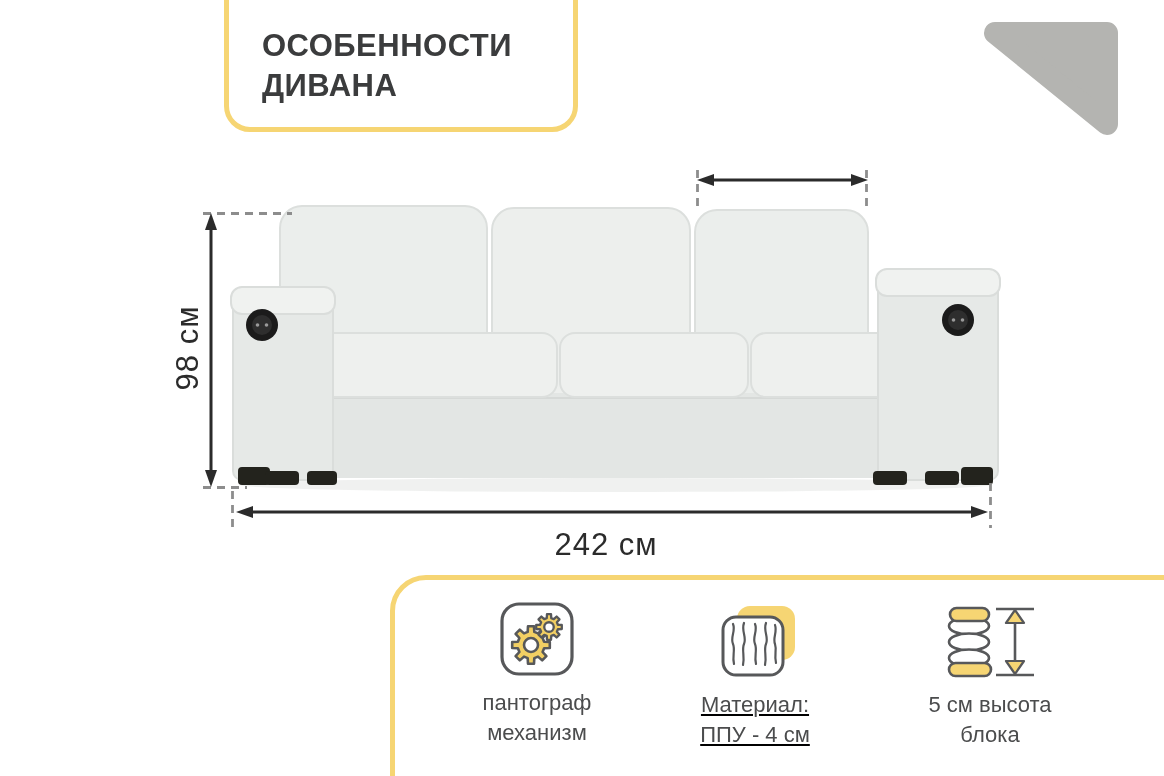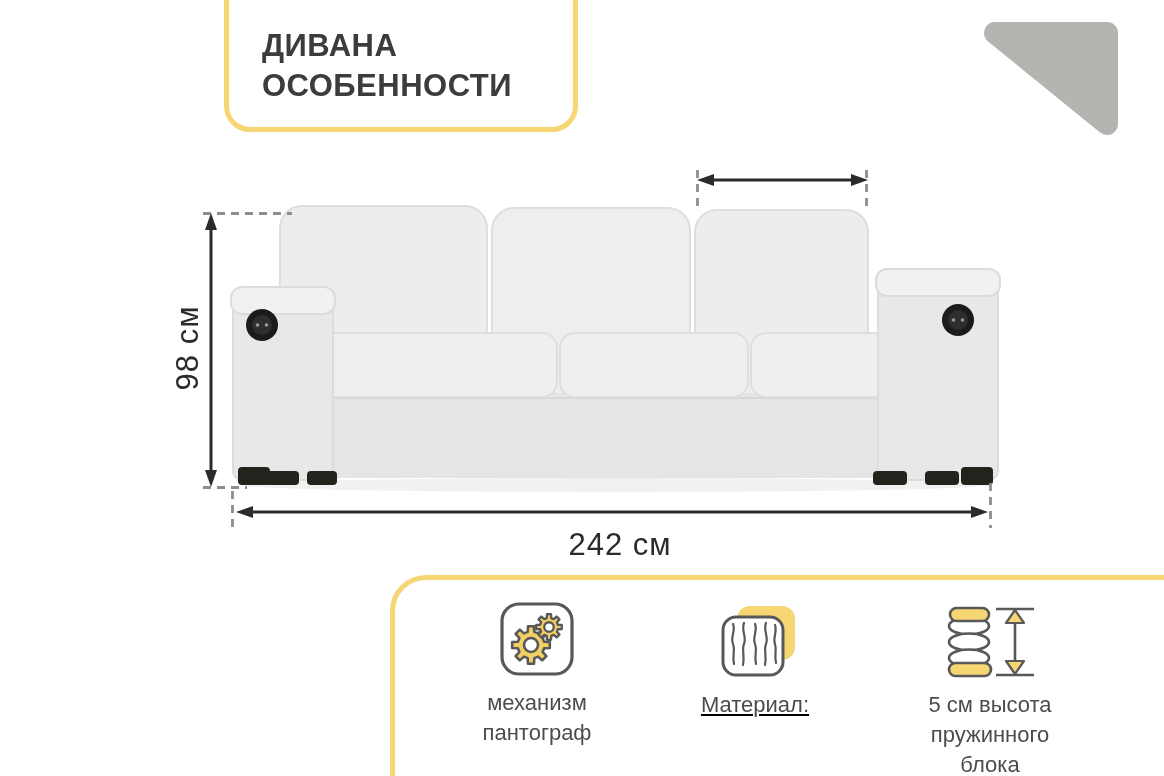--- a/index.html
+++ b/index.html
@@ -26,21 +26,21 @@
     font-size:31px;font-weight:bold;letter-spacing:.5px;line-height:40px;
   }
   .title-box .line:first-child{margin-top:55px;}
   
   .dim-label{
     position:absolute;color:var(--dim-dark);font-size:31px;letter-spacing:1px;
     text-align:center;white-space:nowrap;
   }
   .dim-65{left:713px;top:138px;width:140px;}
   .dim-98{left:143px;top:330px;width:90px;transform:rotate(-90deg);transform-origin:center;}
-  .dim-242{left:540px;top:527px;width:160px;}
+  .dim-242{left:526px;top:527px;width:160px;}
   
   .overlay{position:absolute;left:0;top:0;pointer-events:none;}
   
   .features-box{
     position:absolute;left:390px;top:575px;width:850px;height:260px;
     background:#fff;border:5px solid var(--accent);border-radius:36px;
     box-sizing:border-box;
   }
   .feature{position:absolute;text-align:center;}
   .feature .icon-wrap{display:block;margin:0 auto;}
@@ -51,22 +51,22 @@
   .f1 .labels{margin-top:10px;}
   .f2 .labels{margin-top:10px;text-decoration:underline;}
   .f3 .labels{margin-top:8px;}
 </style>
 </head>
 <body>
 
 <div class="page">
 
   <div class="title-box">
+    <div class="line">ОСОБЕННОСТИ</div>
     <div class="line">ДИВАНА</div>
-    <div class="line">ОСОБЕННОСТИ</div>
   </div>
 
   <svg class="overlay" width="1164" height="776" aria-hidden="true">
     <path d="M 995,33 L 1107,33 L 1107,124 Z" fill="#b4b4b1" stroke="#b4b4b1" stroke-width="22" stroke-linejoin="round"></path>
   </svg>
 
   <svg class="overlay" style="left:225px;top:195px;" width="780" height="300" viewBox="0 0 780 300" aria-hidden="true">
 
     <ellipse cx="390" cy="290" rx="375" ry="7" fill="#e9ebe9" opacity="0.7"></ellipse>
 
@@ -153,39 +153,40 @@
       <g transform="translate(33,45)" stroke="#57585a" stroke-width="2.6" stroke-linejoin="round" fill="#f2cf63">
         <polygon points="18.8,-3 18.8,3 13.1,3.3 11.6,7 15.4,11.2 11.2,15.4 7,11.6 3.3,13.1 3,18.8 -3,18.8 -3.3,13.1 -7,11.6 -11.2,15.4 -15.4,11.2 -11.6,7 -13.1,3.3 -18.8,3 -18.8,-3 -13.1,-3.3 -11.6,-7 -15.4,-11.2 -11.2,-15.4 -7,-11.6 -3.3,-13.1 -3,-18.8 3,-18.8 3.3,-13.1 7,-11.6 11.2,-15.4 15.4,-11.2 11.6,-7 13.1,-3.3"></polygon>
         <circle r="7" fill="#ffffff"></circle>
       </g>
       <g transform="translate(51,27) scale(0.68)" stroke="#57585a" stroke-width="3.4" stroke-linejoin="round" fill="#f2cf63">
         <polygon points="18.8,-3 18.8,3 13.1,3.3 11.6,7 15.4,11.2 11.2,15.4 7,11.6 3.3,13.1 3,18.8 -3,18.8 -3.3,13.1 -7,11.6 -11.2,15.4 -15.4,11.2 -11.6,7 -13.1,3.3 -18.8,3 -18.8,-3 -13.1,-3.3 -11.6,-7 -15.4,-11.2 -11.2,-15.4 -7,-11.6 -3.3,-13.1 -3,-18.8 3,-18.8 3.3,-13.1 7,-11.6 11.2,-15.4 15.4,-11.2 11.6,-7 13.1,-3.3"></polygon>
         <circle r="7" fill="#ffffff"></circle>
       </g>
     </svg>
     <div class="labels">
+      <div class="cap">пантограф</div>
       <div class="cap">механизм</div>
-      <div class="cap">пантограф</div>
     </div>
   </div>
 
   <div class="feature f2">
     <svg class="icon-wrap" width="84" height="80" viewBox="0 0 84 80" aria-hidden="true">
       <rect x="24" y="6" width="58" height="54" rx="13" fill="#f6d573"></rect>
       <rect x="10" y="17" width="60" height="58" rx="13" fill="#ffffff" stroke="#57585a" stroke-width="3"></rect>
       <g fill="none" stroke="#57585a" stroke-width="2.2" stroke-linecap="round">
         <path d="M20,24 c3,7 -3,13 0,20 c2.5,6 -1,12 1,20"></path>
         <path d="M31,23 c-3,8 3,14 0,21 c-2.5,6 1,12 -1,21"></path>
         <path d="M42,24 c3,7 -3,13 0,20 c2.5,6 -1,12 1,20"></path>
         <path d="M53,23 c-3,8 3,14 0,21 c-2.5,6 1,12 -1,21"></path>
         <path d="M62,25 c2.5,7 -2.5,13 0,19 c2,6 -1,11 1,19"></path>
       </g>
     </svg>
     <div class="labels">
       <div class="cap">Материал:</div>
+      <div class="cap">ППУ - 4 см</div>
     </div>
   </div>
 
   <div class="feature f3">
     <svg class="icon-wrap" width="104" height="82" viewBox="0 0 104 82" aria-hidden="true">
       <g fill="#ffffff" stroke="#57585a" stroke-width="2.6">
         <ellipse cx="31" cy="26" rx="20" ry="8.5"></ellipse>
         <ellipse cx="31" cy="42" rx="20" ry="8.5"></ellipse>
         <ellipse cx="31" cy="58" rx="20" ry="8.5"></ellipse>
       </g>
@@ -196,18 +197,17 @@
         <line x1="58" y1="75" x2="96" y2="75"></line>
         <line x1="77" y1="14" x2="77" y2="70"></line>
       </g>
       <g fill="#f6d573" stroke="#57585a" stroke-width="2.2" stroke-linejoin="round">
         <polygon points="77,10 68,23 86,23"></polygon>
         <polygon points="77,74 68,61 86,61"></polygon>
       </g>
     </svg>
     <div class="labels">
       <div class="cap">5 см высота</div>
-      <div class="cap">пружинного</div>
       <div class="cap">блока</div>
     </div>
   </div>
 
 </div>
 
 </body></html>

